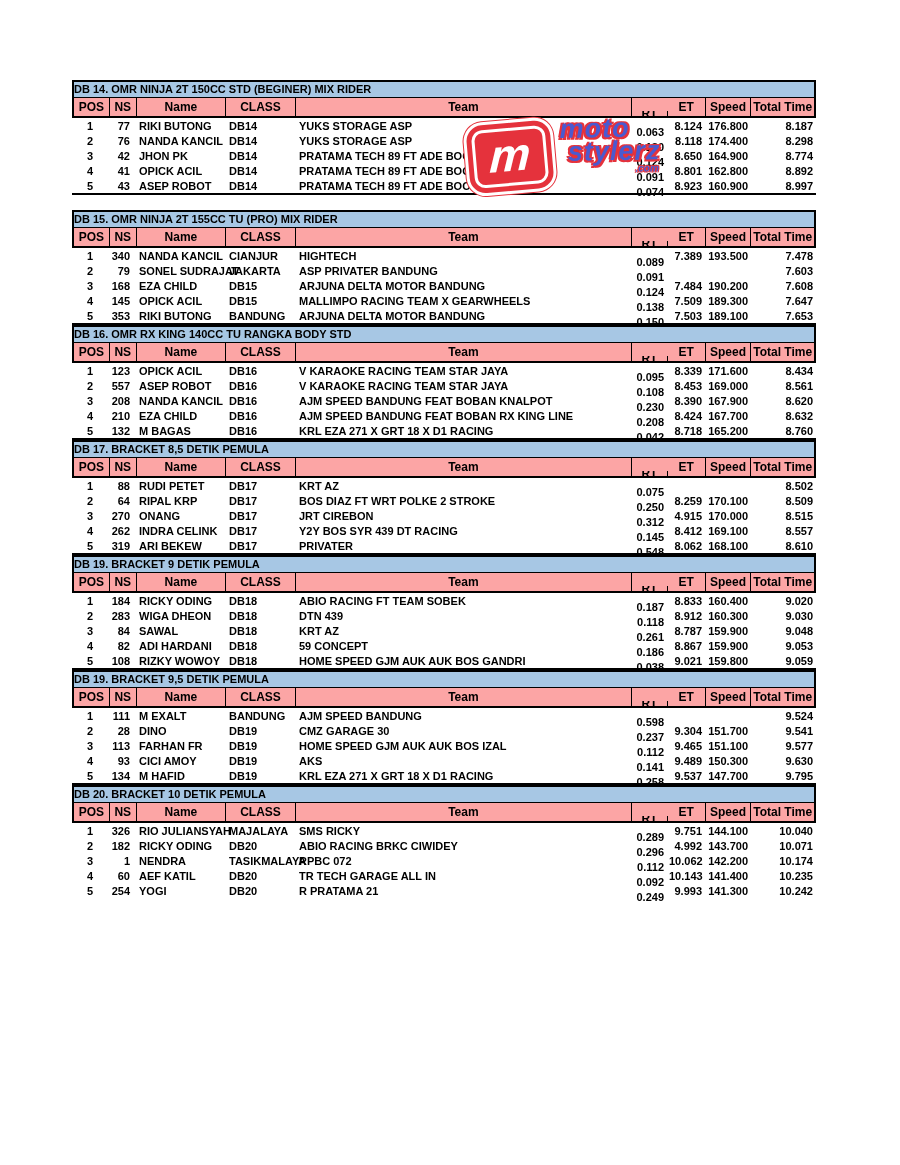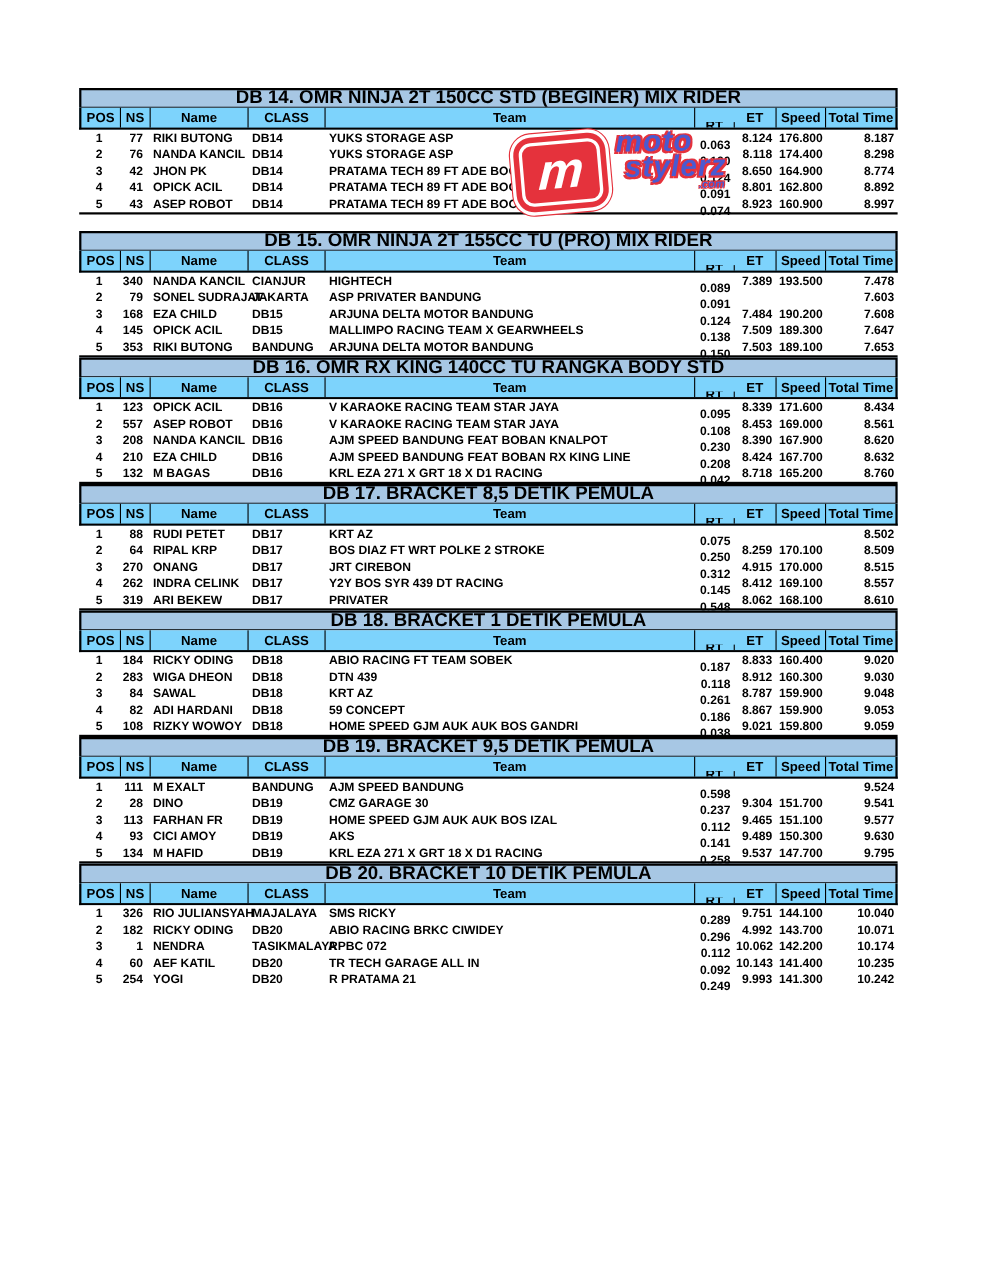--- a/index.html
+++ b/index.html
@@ -2,22 +2,22 @@
 <html><head>
 <meta charset="utf-8">
 <style>
   html,body{margin:0;padding:0;background:#ffffff;}
   body{width:900px;height:1165px;font-family:"Liberation Sans",sans-serif;position:relative;overflow:hidden;}
   .sheet{position:relative;width:900px;height:1165px;}
   .tables{position:absolute;left:72px;top:80px;width:744px;}
   .race-table{position:relative;width:744px;box-sizing:border-box;}
   .race-table.gap-after{margin-bottom:15px;}
   .title{box-sizing:border-box;height:18px;line-height:14px;background:#A7C7E4;border:2px solid #000;border-bottom:1px solid #000;
-         text-align:center;font-weight:bold;font-size:17px;color:#000;overflow:hidden;}
-  .headers{box-sizing:border-box;display:flex;height:20px;background:#7dd3fc;border:2px solid #000;border-top:none;}
+         text-align:left;font-weight:bold;font-size:11px;color:#000;overflow:hidden;}
+  .headers{box-sizing:border-box;display:flex;height:20px;background:#fca5a5;border:2px solid #000;border-top:none;}
   .hcell{box-sizing:border-box;border-right:1px solid #000;display:flex;align-items:center;justify-content:center;
          font-weight:bold;font-size:12px;color:#000;overflow:hidden;}
   .hcell:last-child{border-right:none;}
   .rows{border-bottom:2px solid #000;background:#fff;}
   .race-table.last .rows{border-bottom:none;}
   .row{display:flex;height:15px;align-items:center;font-size:11px;font-weight:bold;color:#000;}
   .cell{box-sizing:border-box;white-space:nowrap;}
   
   .c0{width:36px;}.c1{width:27px;}.c2{width:90px;}.c3{width:70px;}.c4{width:338px;}
   .c5{width:36px;margin-top:13px;}.c6{width:38px;}.c7{width:46px;}.c8{width:63px;}
@@ -327,21 +327,21 @@
             <div class="cell c3">DB17</div>
             <div class="cell c4">PRIVATER</div>
             <div class="cell c5">0.548</div>
             <div class="cell c6">8.062</div>
             <div class="cell c7">168.100</div>
             <div class="cell c8">8.610</div>
           </div>
         </div>
       </div>
       <div class="race-table">
-        <div class="title">DB 18. BRACKET 1 DETIK PEMULA</div>
+        <div class="title">DB 19. BRACKET 9 DETIK PEMULA</div>
         <div class="headers">
           <div class="hcell c0">POS</div>
           <div class="hcell c1">NS</div>
           <div class="hcell c2">Name</div>
           <div class="hcell c3">CLASS</div>
           <div class="hcell c4">Team</div>
           <div class="hcell c5">RT</div>
           <div class="hcell c6">ET</div>
           <div class="hcell c7">Speed</div>
           <div class="hcell c8">Total Time</div>

